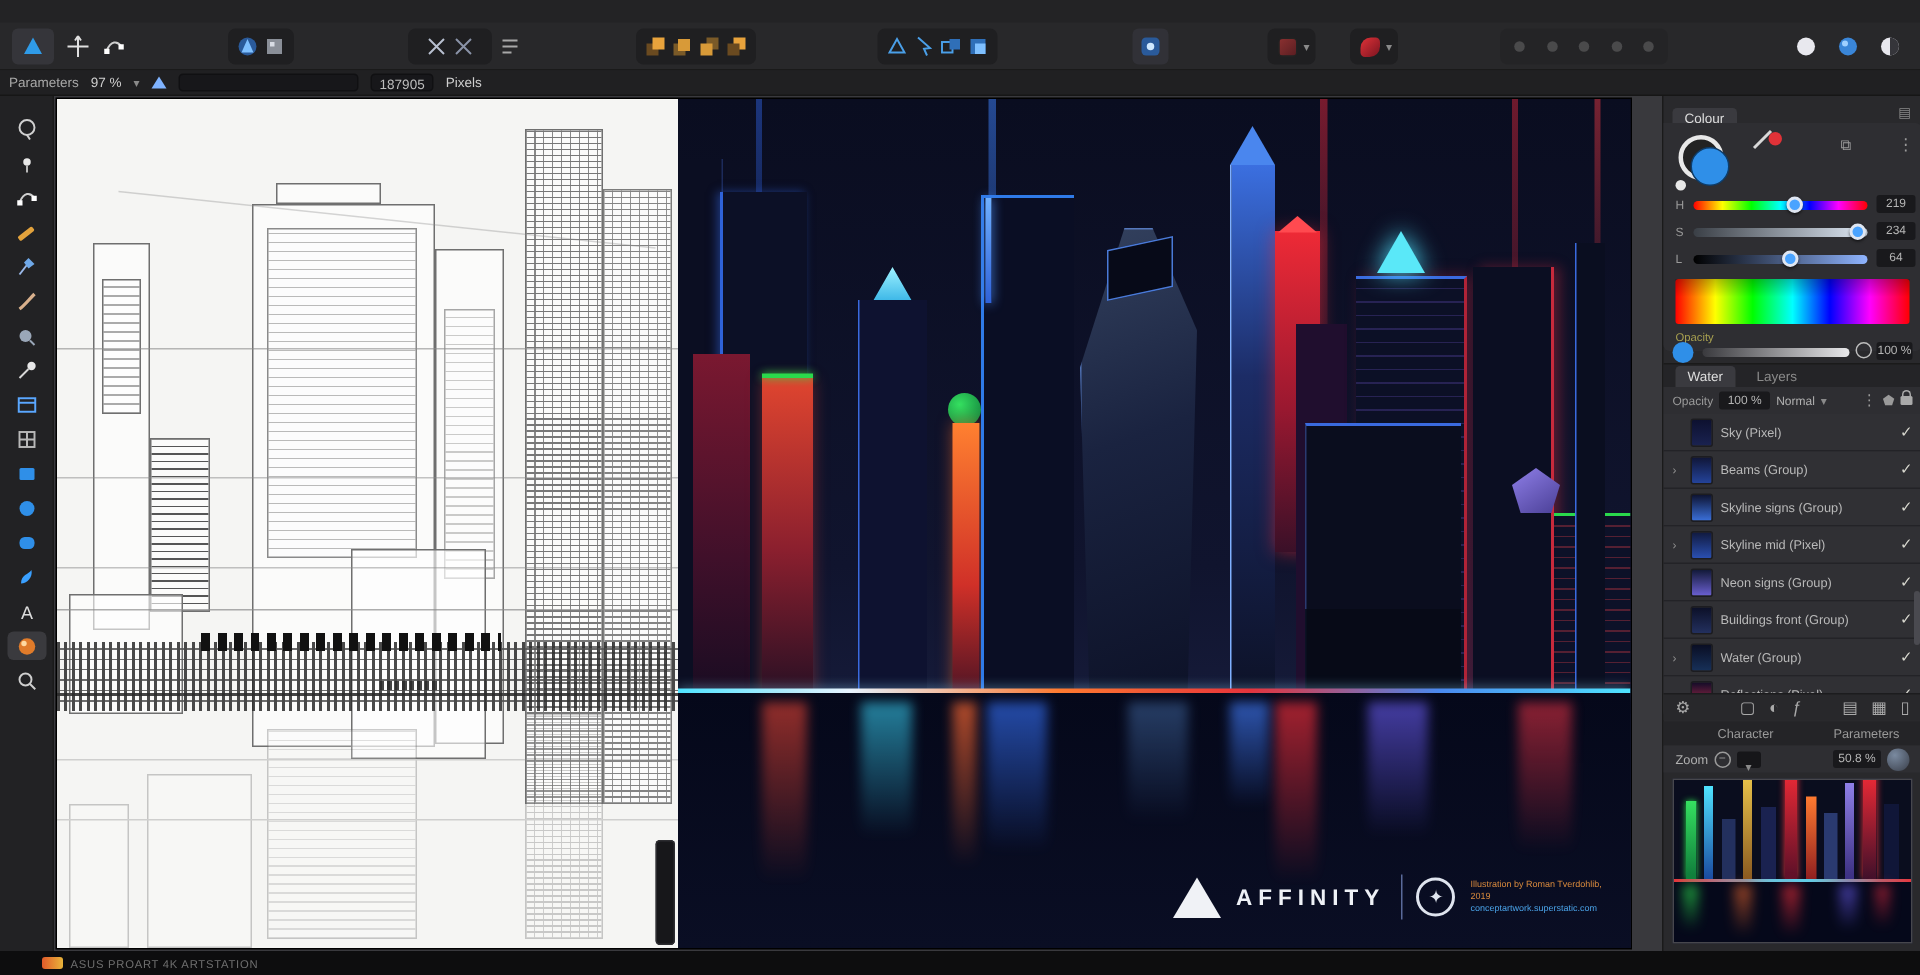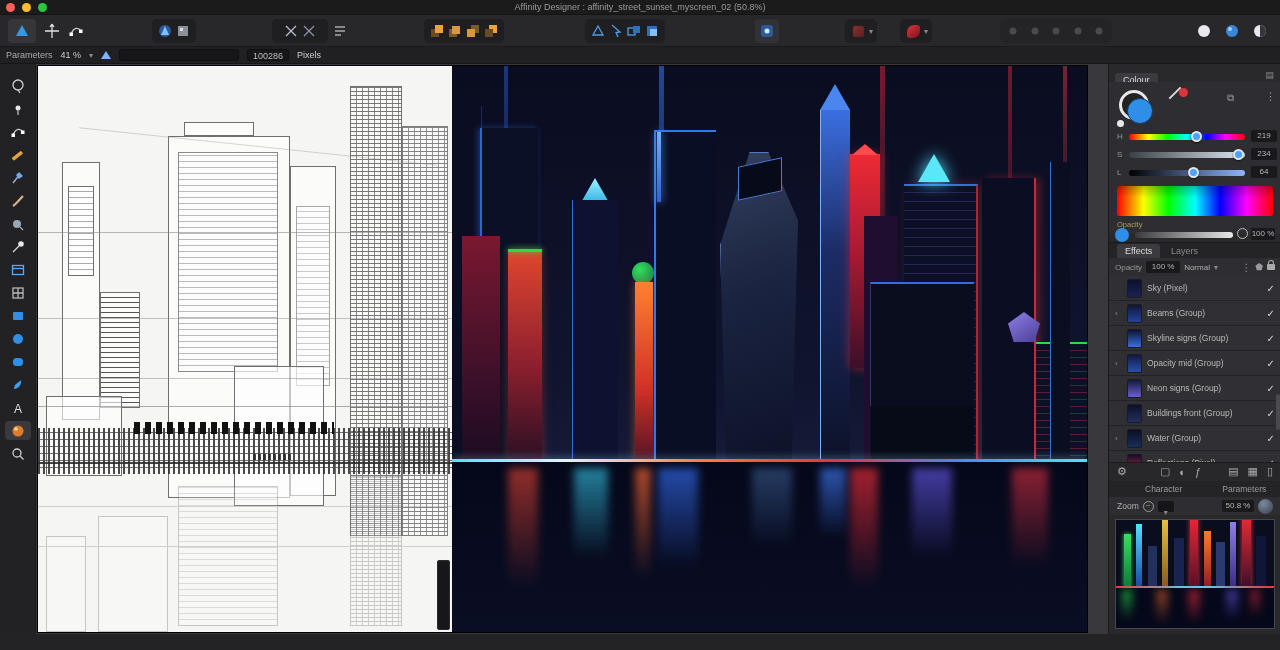--- a/index.html
+++ b/index.html
@@ -58,26 +58,20 @@
   #statusbar{left:0;top:634px;width:1280px;height:16px;background:#0d0d0e;display:flex;align-items:center;gap:5px;padding-left:28px;}
   #statusbar .txt{color:#6f6f6f;font-size:7.5px;letter-spacing:.5px;}
   .lockicon{width:8px;height:6px;background:#aaa;border-radius:1px;position:relative;display:inline-block;}
   .lockicon:before{content:"";position:absolute;left:1px;top:-4px;width:4px;height:4px;border:1.5px solid #aaa;border-bottom:none;border-radius:3px 3px 0 0;}
 </style>
 </head>
 <body>
 
 <div id="app">
 
-  <div id="titlebar" class="abs">
-    <div class="tl abs" style="left:6px;background:#ff5f57;"></div>
-    <div class="tl abs" style="left:22px;background:#febc2e;"></div>
-    <div class="tl abs" style="left:38px;background:#28c840;"></div>
-    <div id="title-text" class="abs">Affinity Designer : affinity_street_sunset_myscreen_02 (50.8%)</div>
-  </div>
 
   <div id="toolbar" class="abs">
     <div class="tb-btn abs" style="left:8px;width:28px;background:#35353a;">
         <span class="icon16">
           <svg width="16" height="16" viewBox="0 0 16 16" fill="none" stroke-width="1.3">
             <path d="M8 2 L14 13 H2 Z" fill="#2f9be8"></path>
           </svg>
         </span>
       </div>
     <div class="tb-btn abs" style="left:40px;width:24px;">
@@ -242,25 +236,25 @@
           <svg width="16" height="16" viewBox="0 0 16 16" fill="none" stroke-width="1.3">
             <circle cx="8" cy="8" r="6" fill="#e8e8ee"></circle>
             <path d="M8 2 A6 6 0 0 1 8 14 Z" fill="#35353a"></path>
           </svg>
         </span>
       </div>
   </div>
 
   <div id="contextbar" class="abs">
     <span>Parameters</span>
-    <span style="color:#cfcfcf;">41 %</span>
+    <span style="color:#cfcfcf;">97 %</span>
     <span class="caret">▾</span>
     <span style="width:0;height:0;border-left:5px solid transparent;border-right:5px solid transparent;border-bottom:8px solid #7fb3ff;display:inline-block;"></span>
     <span class="ctx-field" style="width:120px;"></span>
-    <span class="ctx-field">100286</span>
+    <span class="ctx-field">187905</span>
     <span style="color:#cfcfcf;">Pixels</span>
   </div>
 
   <div id="toolrail" class="abs">
       <div class="tool">
         <svg width="16" height="16" viewBox="0 0 16 16" fill="none" stroke-width="1.3">
           <circle cx="8" cy="7" r="5" stroke="#d0d0d0"></circle>
           <path d="M8 12 l2 3" stroke="#d0d0d0"></path>
         </svg>
       </div>
@@ -446,20 +440,30 @@
           <div class="refl" style="left:122px;top:6px;width:34px;height:90px;background:linear-gradient(180deg,#2fa8c8,transparent);"></div>
           <div class="refl" style="left:183px;top:6px;width:16px;height:110px;background:linear-gradient(180deg,#e86030,transparent);"></div>
           <div class="refl" style="left:206px;top:6px;width:40px;height:100px;background:linear-gradient(180deg,#2f62d8,transparent);"></div>
           <div class="refl" style="left:300px;top:6px;width:40px;height:80px;background:linear-gradient(180deg,#32507f,transparent);"></div>
           <div class="refl" style="left:398px;top:6px;width:28px;height:120px;background:linear-gradient(180deg,#d82a36,transparent);"></div>
           <div class="refl" style="left:460px;top:6px;width:40px;height:90px;background:linear-gradient(180deg,#5a4fd0,transparent);"></div>
           <div class="refl" style="left:560px;top:6px;width:36px;height:100px;background:linear-gradient(180deg,#b82a3c,transparent);"></div>
           <div class="refl" style="left:368px;top:6px;width:26px;height:70px;background:linear-gradient(180deg,#3b6fe0,transparent);"></div>
         </div>
 
+        <div class="abs" style="left:330px;top:510px;width:300px;height:44px;display:flex;align-items:center;gap:10px;">
+          <span style="width:0;height:0;border-left:16px solid transparent;border-right:16px solid transparent;border-bottom:27px solid #f0f2f6;"></span>
+          <span style="color:#eef1f6;font-size:15px;letter-spacing:4px;font-weight:bold;">AFFINITY</span>
+          <span style="width:1px;height:30px;background:#5a6a9a;"></span>
+          <span style="width:26px;height:26px;border:2px solid #dfe4ee;border-radius:50%;display:inline-flex;align-items:center;justify-content:center;color:#dfe4ee;font-size:12px;">✦</span>
+          <span style="display:flex;flex-direction:column;">
+            <span class="credit" style="color:#d98a3d;">Illustration by Roman Tverdohlib, 2019</span>
+            <span class="credit" style="color:#4aa3e8;">conceptartwork.superstatic.com</span>
+          </span>
+        </div>
       </div>
     </div>
   </div>
 
   <div id="rpanel" class="abs">
 
     <div class="abs" style="left:6px;top:5px;"><span class="ptab">Colour</span></div>
     <div class="abs" style="right:6px;top:6px;color:#8a8a8a;font-size:9px;">▤</div>
     <div class="abs" style="left:0;top:18px;width:172px;height:152px;background:#2e2e32;border-radius:0 4px 4px 4px;"></div>
 
@@ -490,21 +494,21 @@
       <div style="width:100%;height:100%;background:linear-gradient(180deg,rgba(0,0,0,.25),rgba(0,0,0,0) 40%);"></div>
     </div>
 
     <div class="abs" style="left:8px;top:156px;font-size:7.5px;color:#a8a050;">Opacity</div>
     <div class="abs" style="left:6px;top:164px;width:14px;height:14px;border-radius:50%;background:#2f8fe8;"></div>
     <div class="abs slider-track" style="left:26px;top:168px;width:98px;background:linear-gradient(90deg,#3a3a3e,#e8e8ea);"></div>
     <div class="abs" style="left:128px;top:164px;width:11px;height:11px;border:1.5px solid #bdbdbd;border-radius:50%;"></div>
     <div class="abs valbox" style="left:142px;top:164px;width:24px;">100 %</div>
 
     <div class="abs" style="left:0;top:178px;width:172px;height:16px;background:#242427;border-top:1px solid #1a1a1a;">
-      <span class="ptab abs" style="left:8px;top:1px;">Effects</span>
+      <span class="ptab abs" style="left:8px;top:1px;">Water</span>
       <span class="abs" style="left:62px;top:3px;font-size:9px;color:#8a8a8a;">Layers</span>
     </div>
 
     <div class="abs" style="left:0;top:194px;width:172px;height:18px;background:#2e2e32;display:flex;align-items:center;gap:4px;padding:0 6px;">
       <span style="font-size:8px;color:#9a9a9a;">Opacity</span>
       <span class="valbox" style="position:static;width:34px;">100 %</span>
       <span style="font-size:8px;color:#b0b0b0;">Normal</span>
       <span class="caret">▾</span>
       <span style="margin-left:auto;color:#9a9a9a;font-size:10px;">⋮</span>
       <span style="color:#9a9a9a;font-size:9px;">⬟</span>
@@ -526,21 +530,21 @@
         </div>
         <div class="lrow">
           <span class="exp"></span>
      <span class="lthumb" style="background:linear-gradient(180deg,#0e1433,#3a6fd8);"></span>
      <span class="nm">Skyline signs (Group)</span>
      <span class="chk">✓</span>
         </div>
         <div class="lrow">
           <span class="exp">›</span>
      <span class="lthumb" style="background:linear-gradient(180deg,#111a40,#2a4fb0);"></span>
-     <span class="nm">Opacity mid (Group)</span>
+     <span class="nm">Skyline mid (Pixel)</span>
      <span class="chk">✓</span>
         </div>
         <div class="lrow">
           <span class="exp"></span>
      <span class="lthumb" style="background:linear-gradient(180deg,#131a3a,#6a5fd0);"></span>
      <span class="nm">Neon signs (Group)</span>
      <span class="chk">✓</span>
         </div>
         <div class="lrow">
           <span class="exp"></span>
@@ -603,13 +607,17 @@
       <div class="abs" style="left:0;bottom:0;width:160px;height:40px;background:#05081a;">
         <div class="refl" style="left:6px;top:2px;width:10px;height:30px;background:linear-gradient(180deg,#2ad94c,transparent);"></div>
         <div class="refl" style="left:40px;top:2px;width:12px;height:34px;background:linear-gradient(180deg,#c8582a,transparent);"></div>
         <div class="refl" style="left:72px;top:2px;width:12px;height:34px;background:linear-gradient(180deg,#d82a36,transparent);"></div>
         <div class="refl" style="left:110px;top:2px;width:12px;height:30px;background:linear-gradient(180deg,#5a4fd0,transparent);"></div>
         <div class="refl" style="left:134px;top:2px;width:10px;height:28px;background:linear-gradient(180deg,#c02438,transparent);"></div>
       </div>
     </div>
   </div>
 
+  <div id="statusbar" class="abs">
+    <span style="width:14px;height:8px;border-radius:2px;background:linear-gradient(90deg,#e05a2a,#e8b43a);"></span>
+    <span class="txt">ASUS PROART 4K ARTSTATION</span>
+  </div>
 </div>
 
 </body></html>

